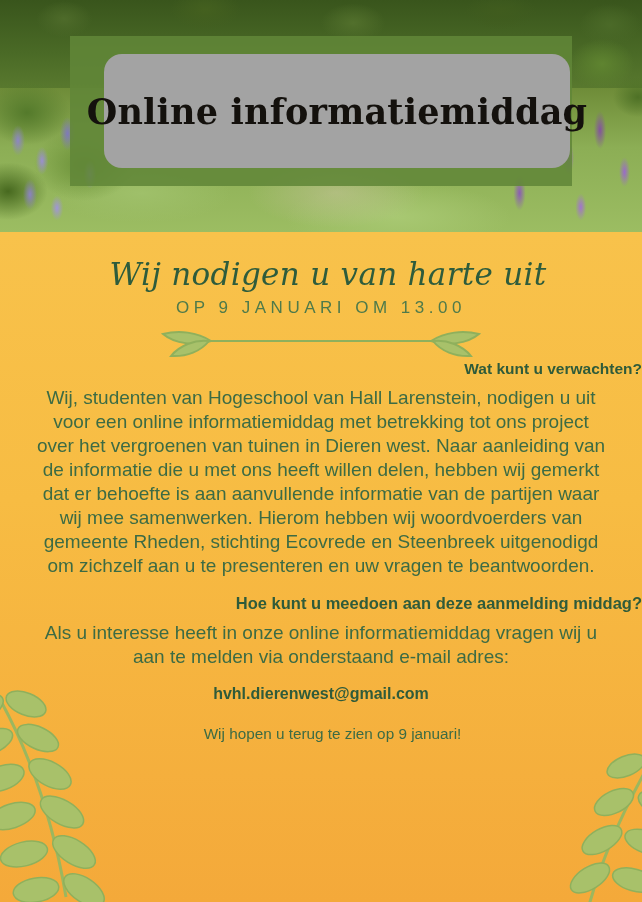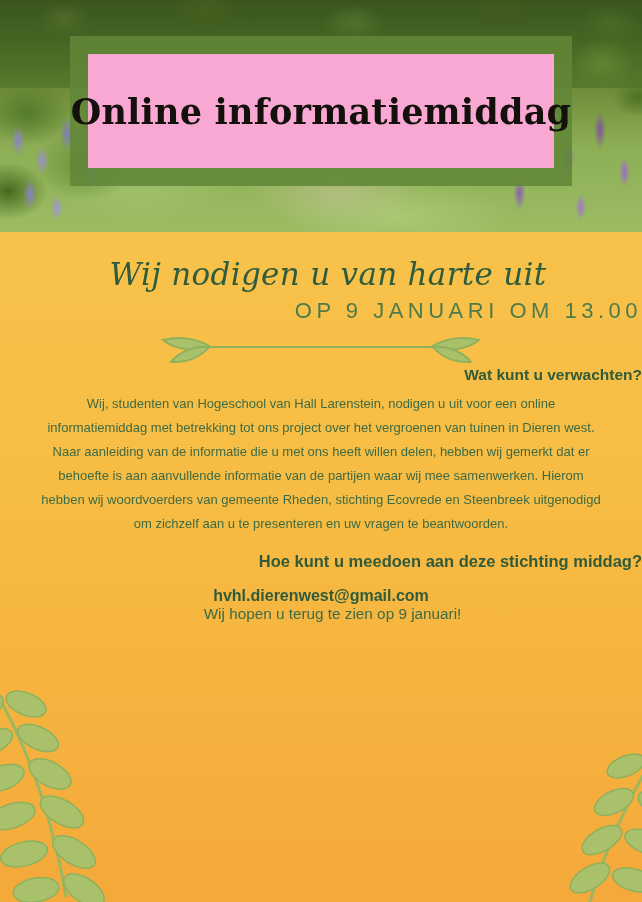--- a/index.html
+++ b/index.html
@@ -107,28 +107,29 @@
   .title-frame {
     position: absolute;
     left: 70px;
     top: 36px;
     width: 502px;
     height: 150px;
     background: rgba(97, 134, 56, 0.88);
   }
   .title-inner {
     position: absolute;
-    left: 88px;
+    left: 104px;
     top: 54px;
     width: 466px;
     height: 114px;
-    background: #f9a8d4;
+    background: #a3a3a3;
     display: flex;
     align-items: center;
     justify-content: center;
+    border-radius: 18px;
   }
   .title-text {
     font-family: "DejaVu Serif", "Liberation Serif", serif;
     font-weight: bold;
     font-size: 35px;
     letter-spacing: 0.2px;
     color: #14110d;
     white-space: nowrap;
   }
 
@@ -147,22 +148,22 @@
     text-align: center;
     font-family: "DejaVu Serif", "Liberation Serif", serif;
     font-style: italic;
     font-size: 31px;
     color: #2e5c3c;
     letter-spacing: 0.3px;
     padding-left: 14px;
   }
   .datetime {
     margin-top: 6px;
-    text-align: right;
-    font-size: 22px;
+    text-align: center;
+    font-size: 17px;
     letter-spacing: 4.5px;
     color: #4f7a4a;
   }
 
   .divider {
     position: relative;
     height: 34px;
     margin-top: 6px;
   }
   .divider svg { display: block; margin: 0 auto; }
@@ -175,37 +176,38 @@
     margin-top: 2px;
   }
   .subhead.second {
     margin-top: 16px;
     font-size: 16.5px;
   }
 
   .para {
     margin: 8px 36px 0 36px;
     text-align: center;
-    font-size: 13px;
+    font-size: 19px;
     line-height: 24px;
     color: #3c6b44;
   }
   .para.tight { margin-top: 4px; }
 
   .email {
     text-align: center;
     font-weight: bold;
     font-size: 16px;
     color: #2f5b3a;
     margin-top: 16px;
   }
   .closing {
     text-align: center;
     font-size: 15.3px;
     color: #3c6b44;
+    margin-top: 22px;
     padding-left: 23px;
   }
 
   
   .leaf-left {
     position: absolute;
     left: -20px;
     bottom: -10px;
     width: 180px;
     height: 240px;
@@ -253,21 +255,22 @@
           <path d="M108 17 C100 27, 86 33, 70 32 C78 22, 94 15, 108 17 Z" fill="#A8C16A" stroke="#8FB05C"></path>
           <path d="M330 17 C344 8, 362 6, 378 10 C366 20, 346 22, 330 17 Z" fill="#A8C16A" stroke="#8FB05C"></path>
           <path d="M332 17 C340 27, 354 33, 370 32 C362 22, 346 15, 332 17 Z" fill="#A8C16A" stroke="#8FB05C"></path>
         </g>
       </svg>
     </div>
 
     <div class="subhead">Wat kunt u verwachten?</div>
     <div class="para">Wij, studenten van Hogeschool van Hall Larenstein, nodigen u uit voor een online informatiemiddag met betrekking tot ons project over het vergroenen van tuinen in Dieren west. Naar aanleiding van de informatie die u met ons heeft willen delen, hebben wij gemerkt dat er behoefte is aan aanvullende informatie van de partijen waar wij mee samenwerken. Hierom hebben wij woordvoerders van gemeente Rheden, stichting Ecovrede en Steenbreek uitgenodigd om zichzelf aan u te presenteren en uw vragen te beantwoorden.</div>
 
-    <div class="subhead second">Hoe kunt u meedoen aan deze stichting middag?</div>
+    <div class="subhead second">Hoe kunt u meedoen aan deze aanmelding middag?</div>
+    <div class="para">Als u interesse heeft in onze online informatiemiddag vragen wij u aan te melden via onderstaand e-mail adres:</div>
     <div class="email">hvhl.dierenwest@gmail.com</div>
 
     <div class="closing">Wij hopen u terug te zien op 9 januari!</div>
 
     <svg class="leaf-left" viewBox="0 0 180 240">
       <g fill="#A8C16A" stroke="#8FB05C" stroke-width="1.5">
         <path d="M10 10 C40 60, 70 130, 86 225" fill="none" stroke="#9BB75F" stroke-width="3"></path>
         <ellipse cx="4" cy="36" rx="21" ry="11" transform="rotate(-28 4 36)"></ellipse>
         <ellipse cx="46" cy="32" rx="21" ry="11" transform="rotate(22 46 32)"></ellipse>
         <ellipse cx="12" cy="70" rx="22" ry="11" transform="rotate(-24 12 70)"></ellipse>

